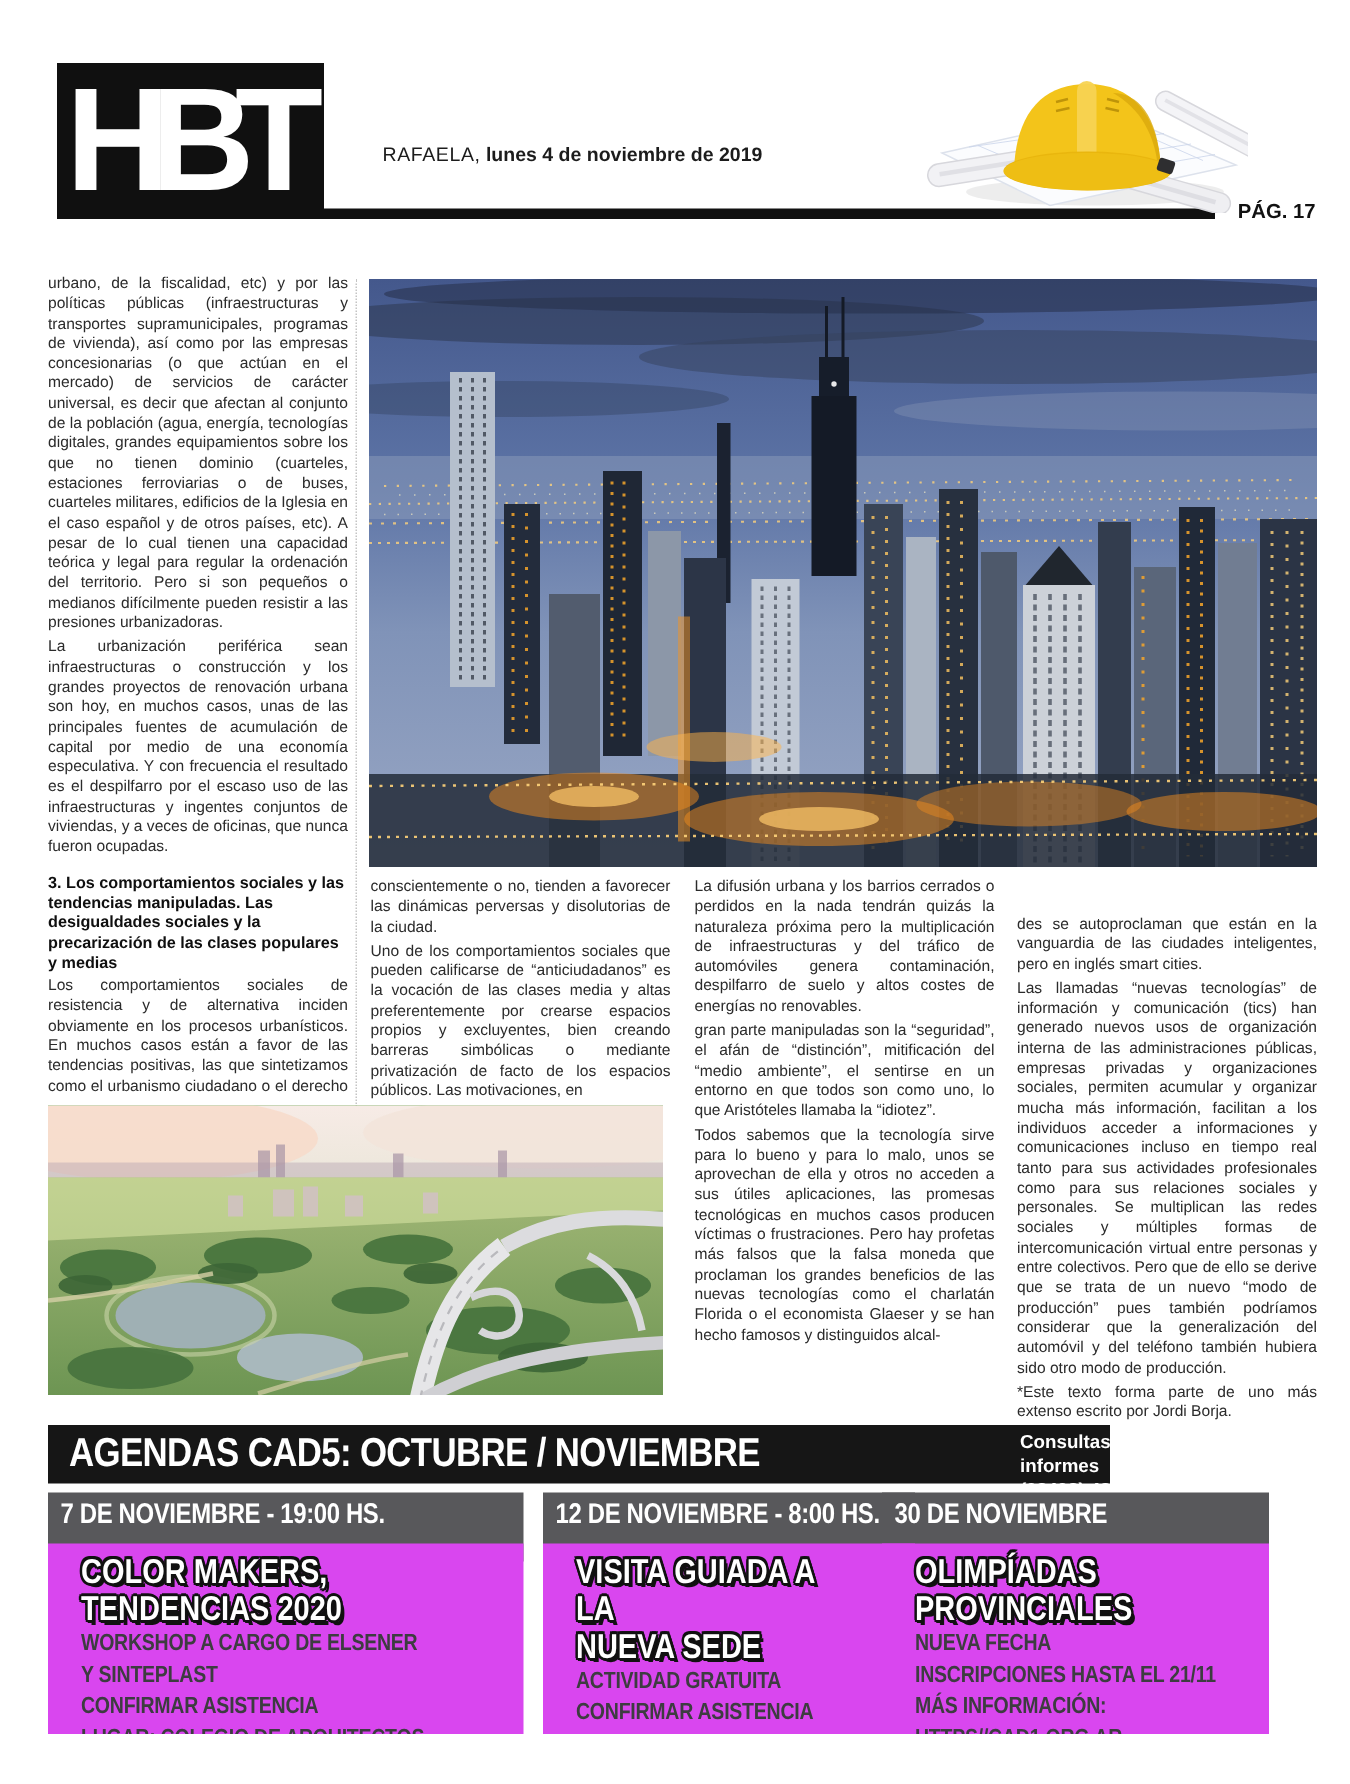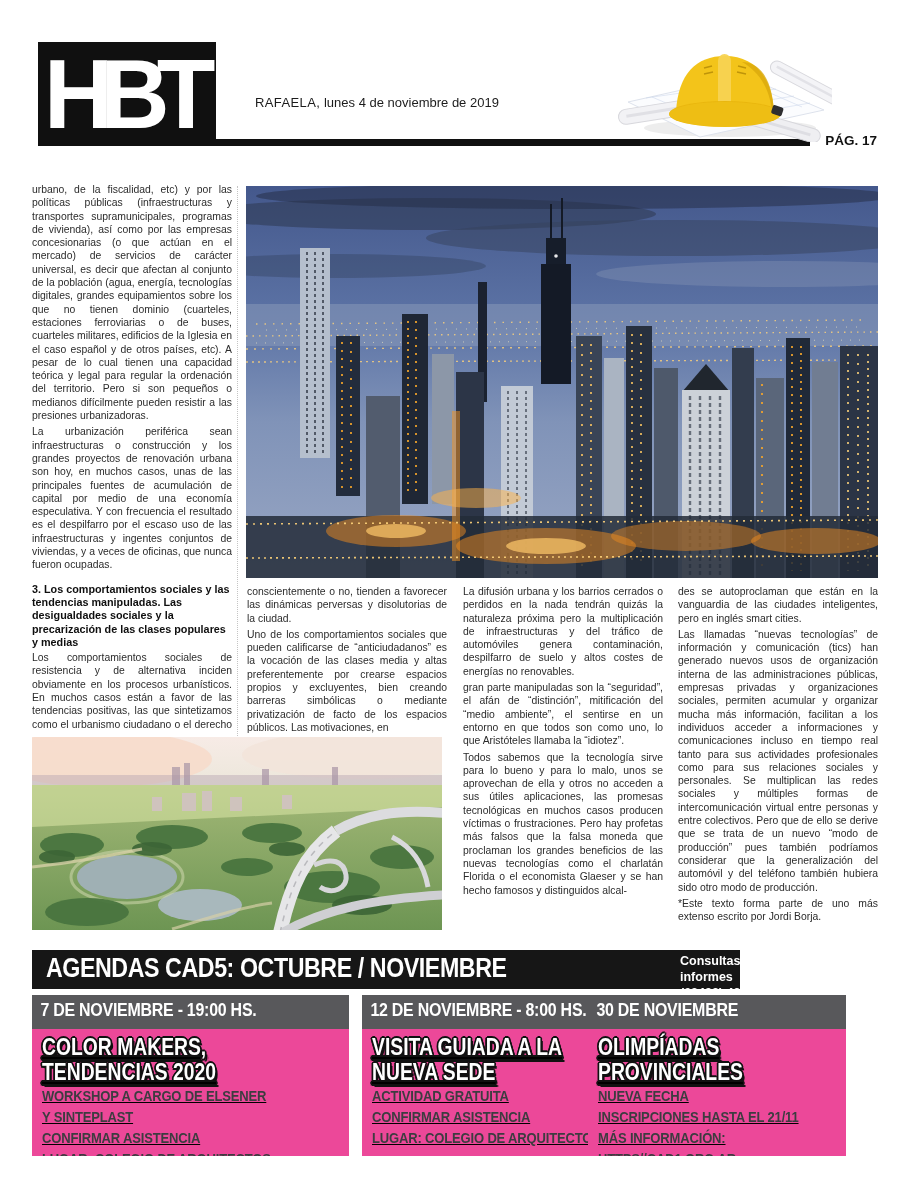--- a/index.html
+++ b/index.html
@@ -5,47 +5,47 @@
   html,body{margin:0;padding:0;background:#e9e9e9;}
   .page{position:relative;width:900px;height:1189px;background:#ffffff;margin:0 auto;
         font-family:"Liberation Sans",sans-serif;overflow:hidden;}
   
   .logo-box{position:absolute;left:38px;top:42px;width:178px;height:104px;background:#101010;overflow:hidden;}
   .logo-text{position:absolute;left:6px;top:-4px;color:#fff;font-size:96px;font-weight:900;
              letter-spacing:-13px;transform:scaleY(1.02);transform-origin:0 0;}
   .header-rule{position:absolute;left:38px;top:139px;width:772px;height:7px;background:#101010;}
   .dateline{position:absolute;left:255px;top:95px;font-size:13px;color:#1c1c1c;white-space:nowrap;}
   .dateline .loc{font-weight:400;letter-spacing:.4px;}
-  .dateline .dt{font-weight:400;}
+  .dateline .dt{font-weight:700;}
   .page-num{position:absolute;right:23px;top:133px;font-size:13.5px;font-weight:700;color:#111;}
   .helmet-wrap{position:absolute;left:612px;top:38px;width:220px;height:104px;}
   
   .col{position:absolute;width:200px;font-size:10.4px;line-height:13.3px;color:#2b2b2b;
        text-align:justify;overflow:hidden;}
   .col p{margin:0 0 3px 0;}
   .col h3{font-size:10.8px;line-height:13.3px;margin:11px 0 2px 0;color:#0f0f0f;text-align:left;}
   .col .note{}
   .col1{left:32px;top:183px;height:548px;}
   .col2{left:247px;top:585px;height:150px;}
   .col3{left:463px;top:585px;height:355px;}
-  .col4{left:678px;top:585px;height:355px;}
+  .col4{left:678px;top:610px;height:355px;}
   .col-sep{position:absolute;left:237px;top:186px;height:744px;border-left:1px dotted #c4c4c4;}
   .photo{position:absolute;overflow:hidden;background:#5a6f9e;}
   .photo-city{left:246px;top:186px;width:632px;height:392px;}
   .photo-aerial{left:32px;top:737px;width:410px;height:193px;background:#86a965;}
   .photo svg{display:block;width:100%;height:100%;}
   
   .agenda-bar{position:absolute;left:32px;top:950px;width:708px;height:39px;background:#161616;color:#fff;}
   .agenda-title{position:absolute;left:14px;top:3px;font-size:27px;font-weight:700;
                 transform:scaleX(.86);transform-origin:0 0;white-space:nowrap;letter-spacing:-.5px;}
   .agenda-contact{position:absolute;left:648px;top:3px;font-size:12.5px;line-height:16px;font-weight:700;}
   .date-bar{position:absolute;top:995px;height:46px;background:#58585b;color:#fff;overflow:hidden;}
   .date-bar span{display:inline-block;padding-left:10px;line-height:29px;font-size:19px;font-weight:700;
                  transform:scaleX(.84);transform-origin:0 50%;white-space:nowrap;letter-spacing:-.3px;}
-  .ev-box{position:absolute;top:1029px;height:127px;background:#ec4899;overflow:hidden;padding:6px 0 0 10px;box-sizing:border-box;text-decoration:underline;}
+  .ev-box{position:absolute;top:1029px;height:127px;background:#d946ef;overflow:hidden;padding:6px 0 0 22px;box-sizing:border-box;}
   .ev-title{font-size:23px;line-height:25px;font-weight:700;color:#fff;white-space:pre-line;
             transform:scaleX(.84);transform-origin:0 0;letter-spacing:0;
             text-shadow:2px 0 #111,-2px 0 #111,0 2px #111,0 -2px #111,1.5px 1.5px #111,-1.5px 1.5px #111,1.5px -1.5px #111,-1.5px -1.5px #111,3px 3px #111;}
   .ev-line{font-size:15.5px;line-height:21px;font-weight:700;color:#3d3c40;white-space:nowrap;
            transform:scaleX(.84);transform-origin:0 0;letter-spacing:-.2px;}
   .d0{left:32px;width:317px;} .d1{left:362px;width:248px;} .d2{left:588px;width:258px;}
 </style>
 </head>
 <body>
 

